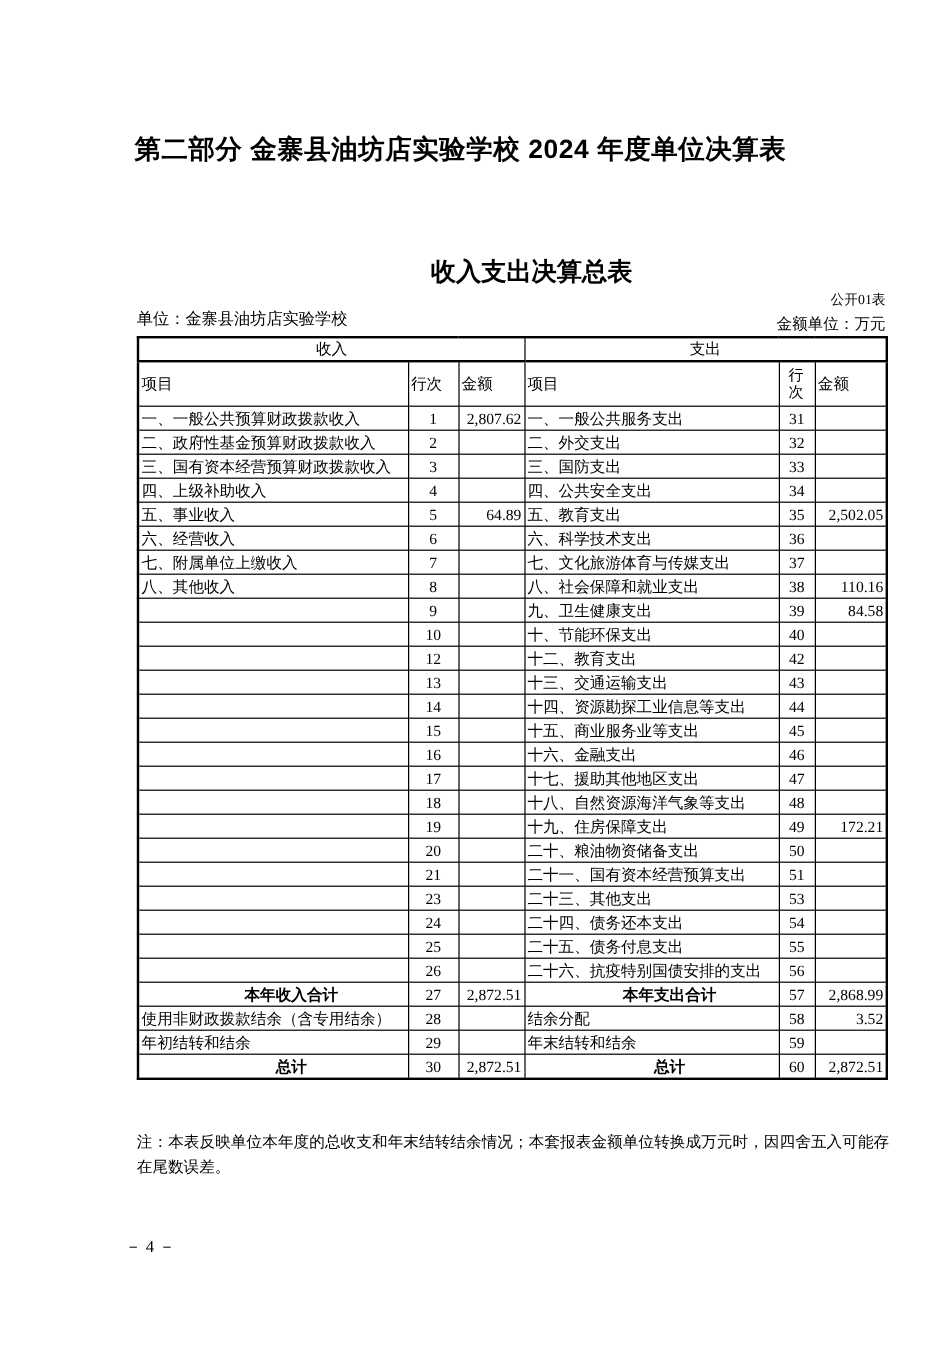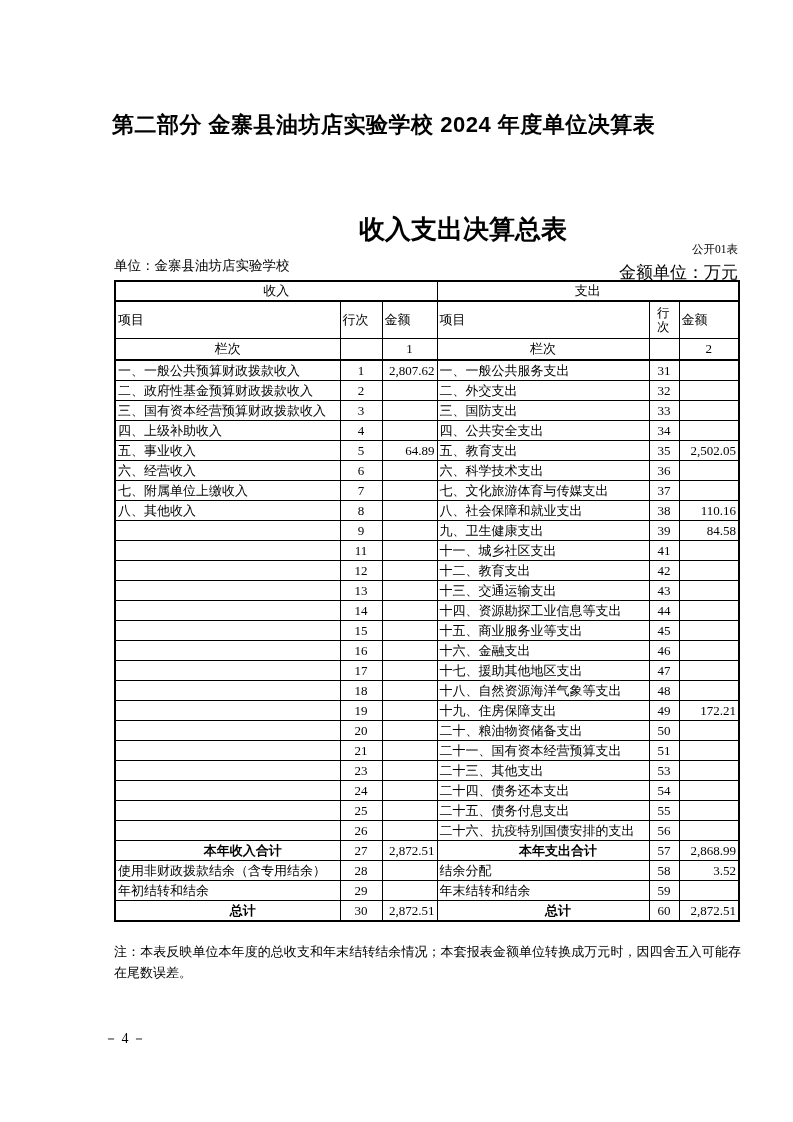--- a/index.html
+++ b/index.html
@@ -16,34 +16,34 @@
   .part-title {
     left: 112px; top: 110px;
     font-family: "Liberation Sans", "DejaVu Sans", sans-serif;
     font-size: 22px; font-weight: bold;
     letter-spacing: 0.5px;
     white-space: nowrap;
   }
   .table-title {
     left: 359px; top: 212px;
     font-family: "Liberation Sans", "DejaVu Sans", sans-serif;
-    font-size: 26px; font-weight: bold;
+    font-size: 21px; font-weight: bold;
     white-space: nowrap;
   }
   .form-code {
     left: 115px; top: 242px; width: 623px;
     text-align: right; font-size: 11.5px;
   }
   .unit-line {
     left: 114px; top: 257px;
     font-size: 13.5px;
   }
   .amount-unit {
     left: 115px; top: 261px; width: 623px;
-    text-align: right; font-size: 17px;
+    text-align: right; font-size: 13px;
   }
 
   table.acct {
     position: absolute; left: 114px; top: 280px;
     border-collapse: collapse; table-layout: fixed;
     width: 624px;
     border: 2px solid #000;
   }
   table.acct td {
     border: 1px solid #000;
@@ -105,28 +105,20 @@
     <tr class="hdr-b">
       <td>项目</td>
       <td>行次</td>
       <td>金额</td>
       <td class="divider">项目</td>
       <td>
           <div class="wrap2">行次</div>
         </td>
       <td>金额</td>
     </tr>
-    <tr class="hdr-c">
-      <td>栏次</td>
-      <td></td>
-      <td>1</td>
-      <td class="divider">栏次</td>
-      <td></td>
-      <td>2</td>
-    </tr>
   </tbody>
   <tbody>
       <tr>
         <td class="item">一、一般公共预算财政拨款收入</td>
         <td class="line">1</td>
         <td class="amt">2,807.62</td>
         <td class="item divider">一、一般公共服务支出</td>
         <td class="line">31</td>
         <td class="amt"></td>
       </tr>
@@ -189,24 +181,24 @@
       <tr>
         <td class="item"></td>
         <td class="line">9</td>
         <td class="amt"></td>
         <td class="item divider">九、卫生健康支出</td>
         <td class="line">39</td>
         <td class="amt">84.58</td>
       </tr>
       <tr>
         <td class="item"></td>
-        <td class="line">11</td>
-        <td class="amt"></td>
-        <td class="item divider">十一、城乡社区支出</td>
-        <td class="line">41</td>
+        <td class="line">10</td>
+        <td class="amt"></td>
+        <td class="item divider">十、节能环保支出</td>
+        <td class="line">40</td>
         <td class="amt"></td>
       </tr>
       <tr>
         <td class="item"></td>
         <td class="line">12</td>
         <td class="amt"></td>
         <td class="item divider">十二、教育支出</td>
         <td class="line">42</td>
         <td class="amt"></td>
       </tr>

